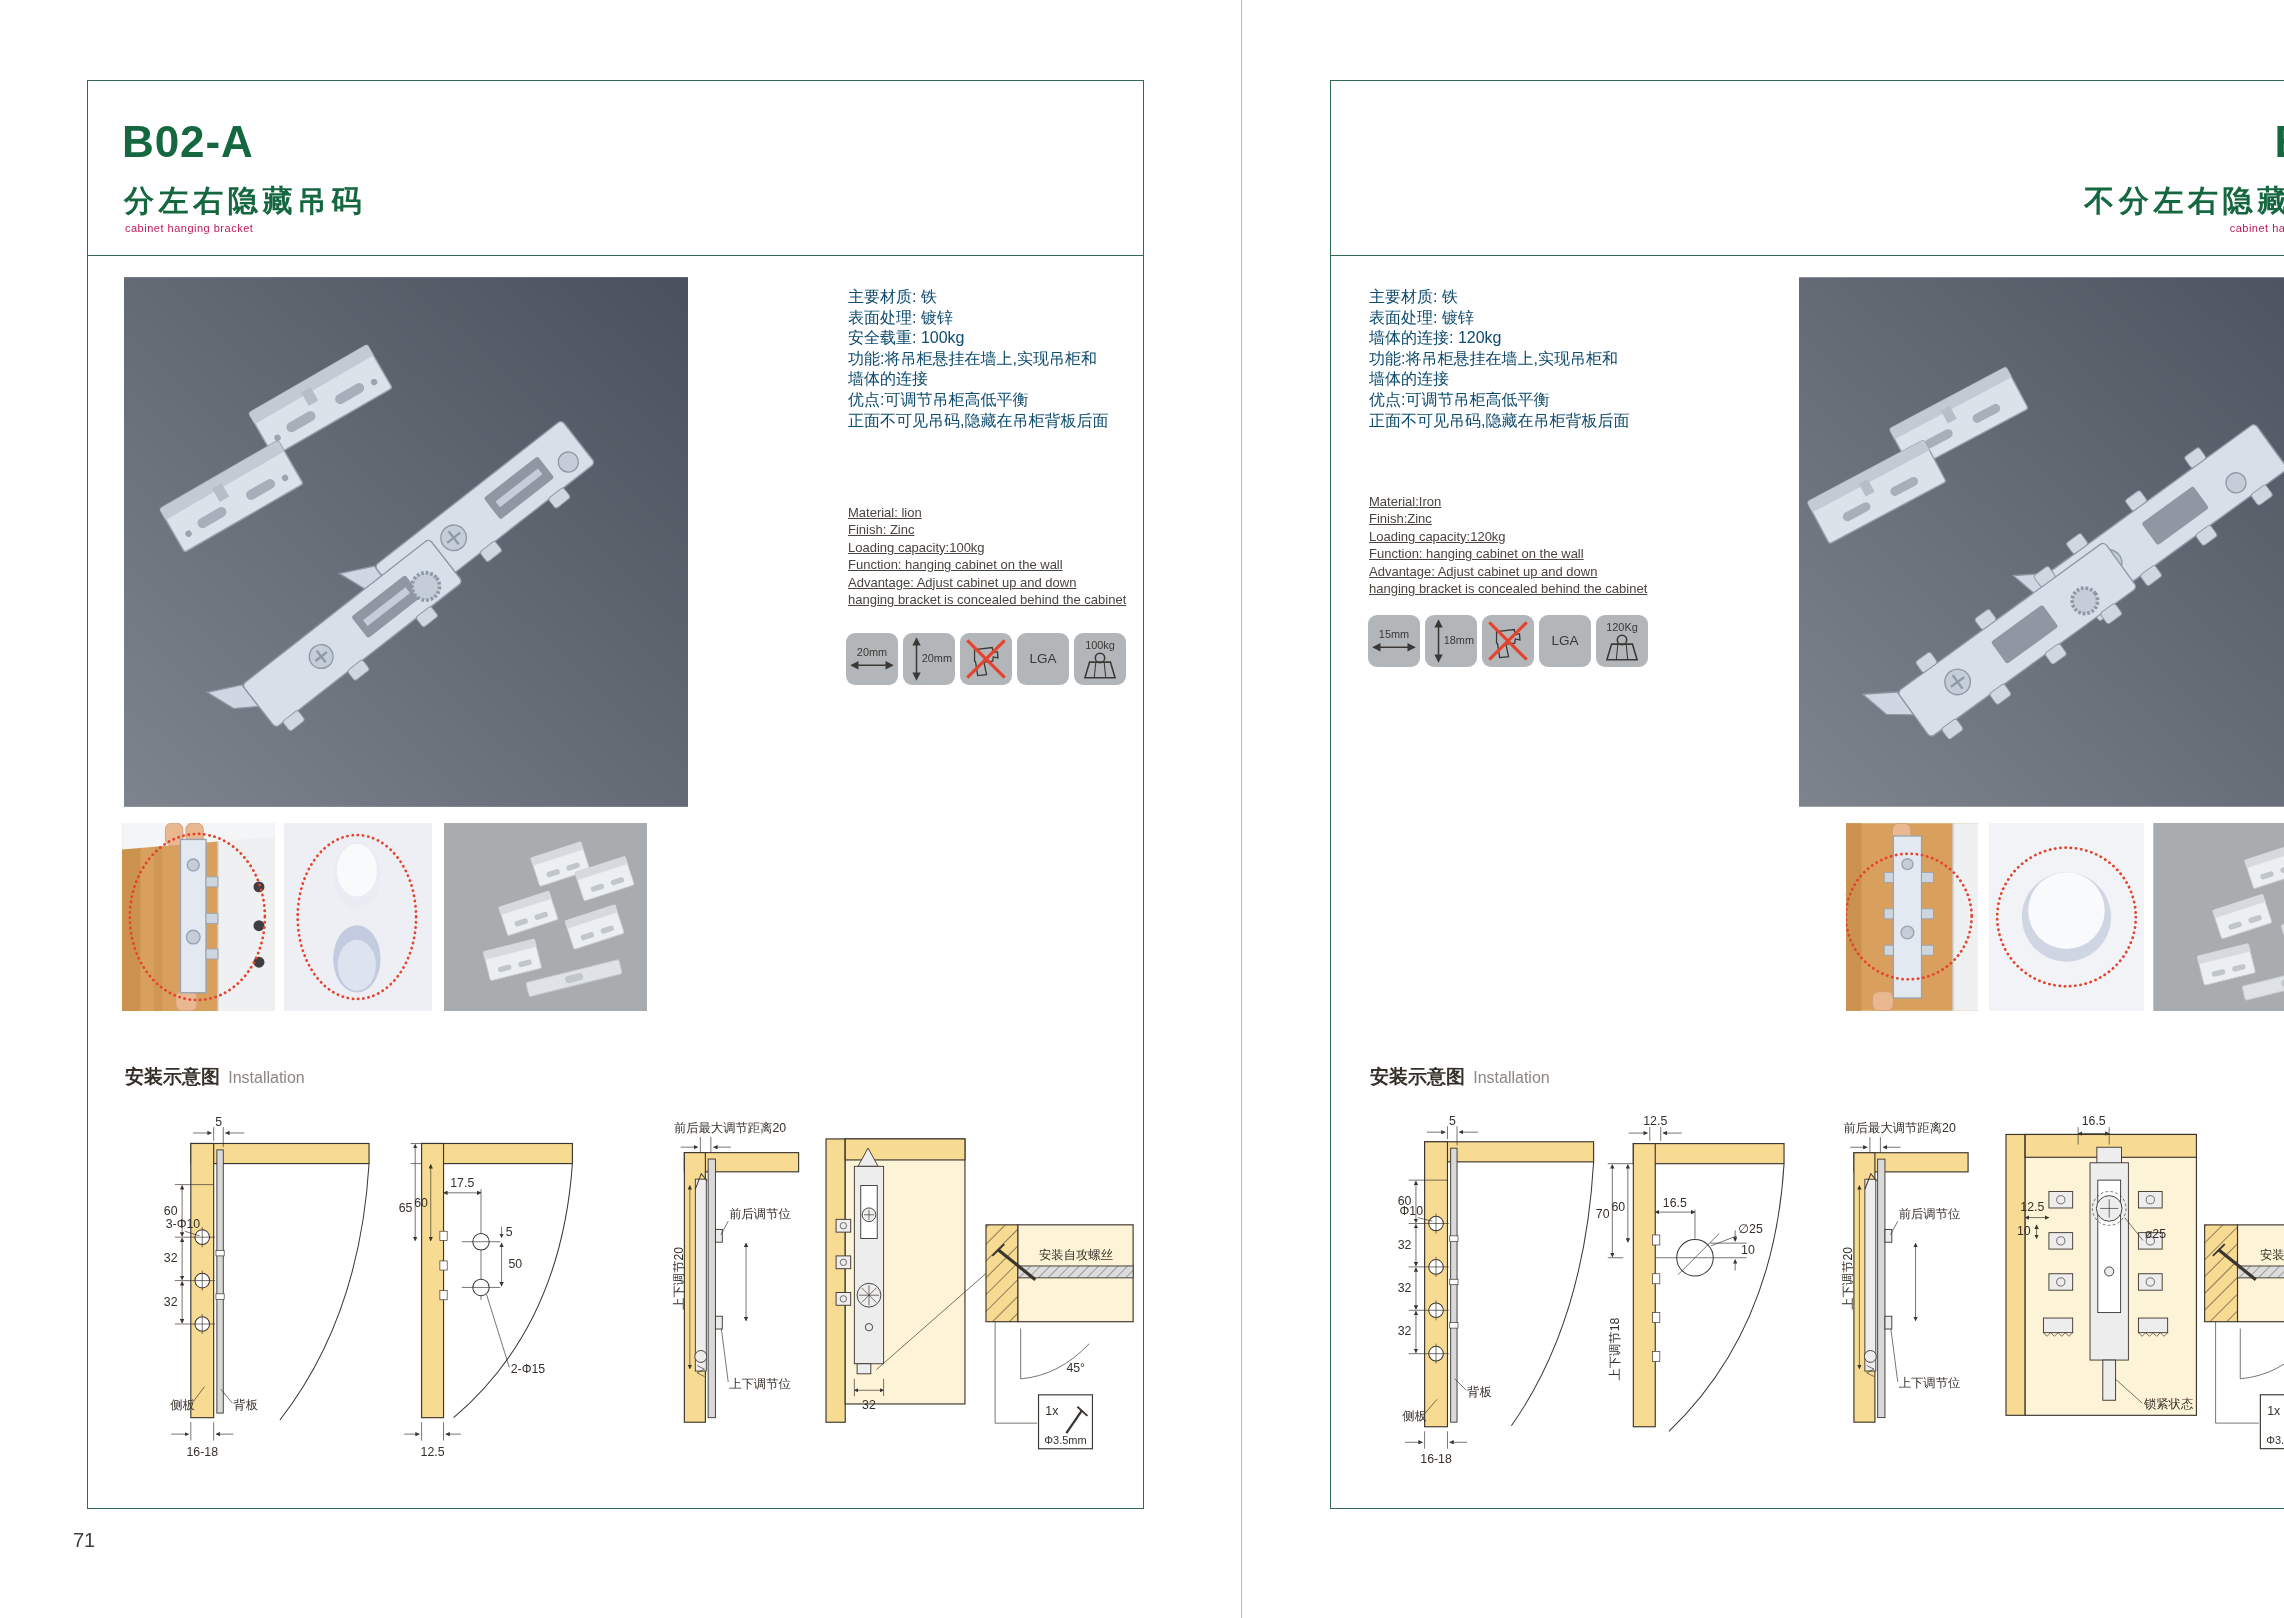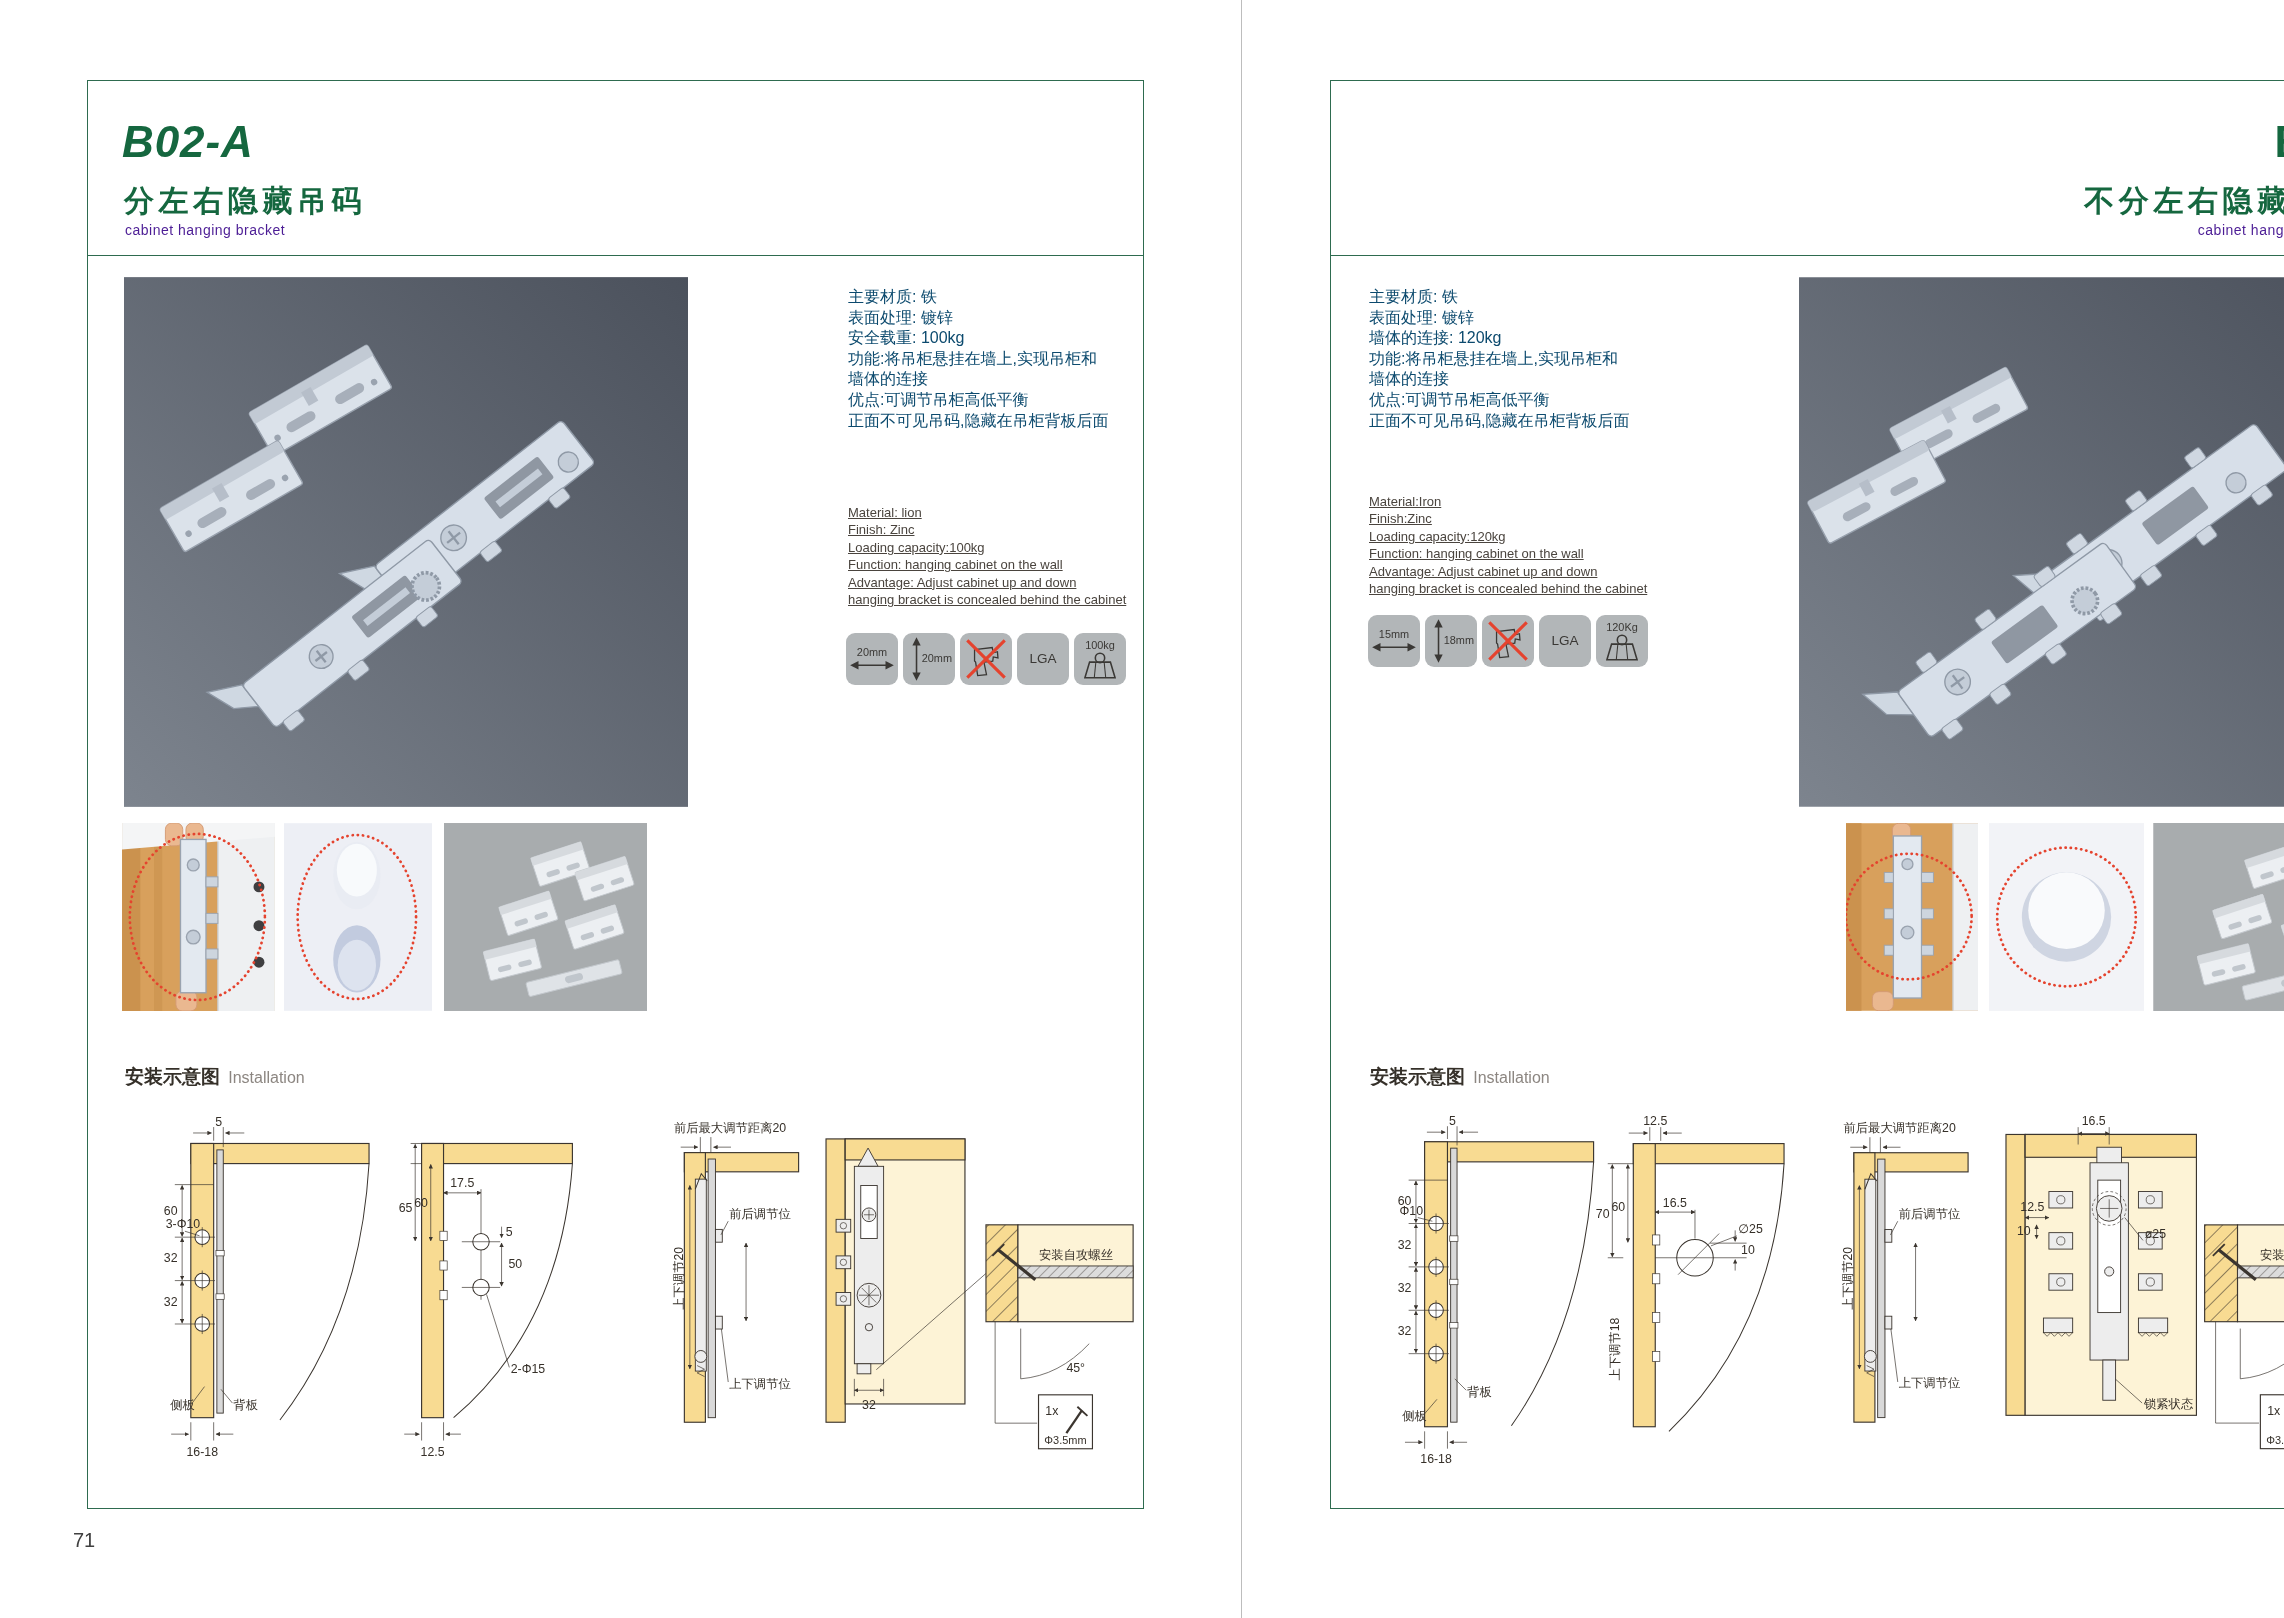--- a/index.html
+++ b/index.html
@@ -3,21 +3,21 @@
 <meta charset="utf-8">
 <style>
   html,body{margin:0;padding:0;background:#ffffff;}
   body{font-family:"Liberation Sans",sans-serif;color:#3c3631;}
   .canvas{position:relative;width:2482px;height:1618px;background:#fff;overflow:hidden;}
   .abs{position:absolute;}
   .spine{position:absolute;left:1241px;top:0;width:1.4px;height:1618px;background:#bdbdbd;}
   .page{position:absolute;top:80px;height:1429px;border:1.4px solid #2e6b4f;background:#fff;box-sizing:border-box;}
   .code{font-size:44px;font-weight:800;color:#15673f;letter-spacing:0.9px;}
   .sub-cn{font-size:30px;font-weight:700;color:#15673f;letter-spacing:4.6px;}
-  .sub-en{font-size:14px;color:#4c1d95;letter-spacing:0.5px;}
+  .sub-en{font-size:11px;color:#be185d;letter-spacing:0.5px;}
   .hline{position:absolute;left:0;width:100%;height:1.4px;background:#2e6b4f;}
   .specs-cn div{font-size:16px;line-height:20.6px;color:#0c4a6e;}
   .specs-en div{font-size:13px;line-height:17.4px;color:#4a443e;text-decoration:underline;}
   .icons{position:absolute;display:flex;gap:5px;}
   .ic{width:52px;height:52px;background:#b2b6b8;border-radius:9px;}
   .ic svg{width:52px;height:52px;display:block;}
   .ic text{font-size:21px;fill:#3a3835;font-family:"Liberation Sans",sans-serif;}
   .ic .iln{stroke:#3a3835;stroke-width:3;fill:none;}
   .ic .ifl{fill:#3a3835;}
   .inst-cn{font-size:19px;font-weight:700;color:#353029;}
@@ -36,21 +36,21 @@
   .dts{font-size:24px;fill:#363029;}
   .notch{fill:#fff;stroke:#3b352f;stroke-width:1.5;}
 </style>
 </head>
 <body>
 
 <div class="canvas">
   <div class="spine"></div>
 
   <section class="page" style="left:87px;width:1057px;">
-    <div class="abs code" style="left:34px;top:36px;font-style:italic;">B02-A</div>
+    <div class="abs code" style="left:34px;top:36px;">B02-A</div>
     <div class="abs sub-cn" style="left:36px;top:100px;">分左右隐藏吊码</div>
     <div class="abs sub-en" style="left:37px;top:141px;">cabinet hanging bracket</div>
     <div class="hline" style="top:174px;"></div>
 
     <svg style="left:36px;top:196px;width:564px;height:530px;" viewBox="0 0 1235 1160">
       <defs>
         <linearGradient id="gphL" x1="0" y1="1" x2="1" y2="0">
           <stop offset="0" stop-color="#7d848e"></stop>
             <stop offset="1" stop-color="#4b515c"></stop>
         </linearGradient>

